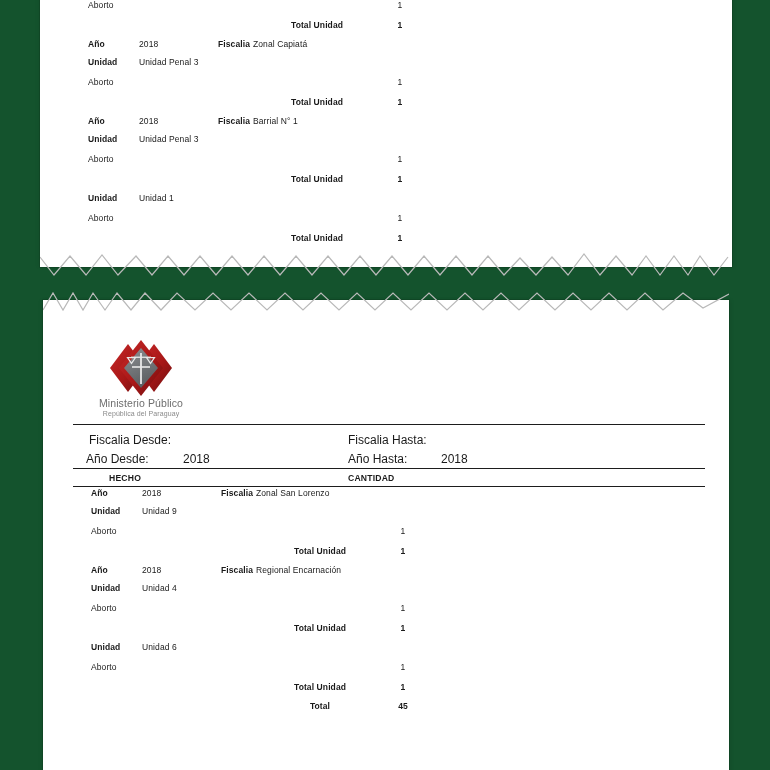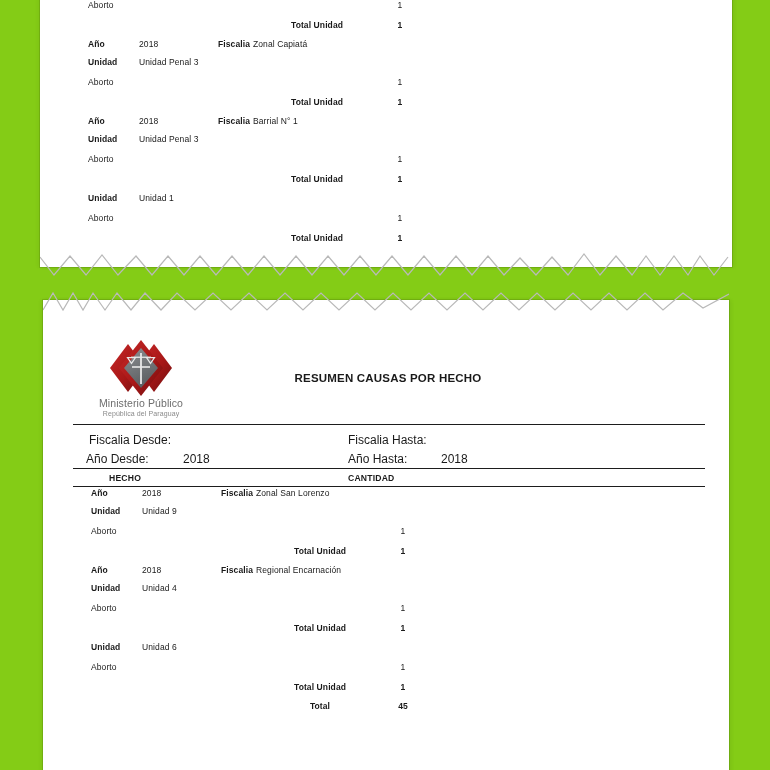--- a/index.html
+++ b/index.html
@@ -13,21 +13,21 @@
     position: relative;
     overflow: hidden;
     font-family: "Liberation Sans", sans-serif;
     color: #1a1a1a;
     -webkit-font-smoothing: antialiased;
   }
 
   .viewer {
     position: absolute;
     inset: 0;
-    background: #84cc16;
+    background: #14532d;
   }
 
   
   .page {
     position: absolute;
     background: #ffffff;
     box-shadow: 0 0 0 1px rgba(0,0,0,0.10), 2px 0 4px rgba(0,0,0,0.07), -2px 0 4px rgba(0,0,0,0.05);
   }
   .page-top {
     left: 40px;
@@ -259,21 +259,20 @@
 
           <path d="M21.5 17.6 L29.5 17.6 L25.5 23.4 Z" fill="none" stroke="#e8e8e8" stroke-width="1.2"></path>
 
           <path d="M40.5 17.6 L48.5 17.6 L44.5 23.4 Z" fill="none" stroke="#e8e8e8" stroke-width="1.2"></path>
         </svg>
       </div>
       <div class="logo-name">Ministerio Público</div>
       <div class="logo-sub">República del Paraguay</div>
     </div>
 
-    <div class="doc-title">RESUMEN CAUSAS POR HECHO</div>
 
 
     <div class="rule thick" style="top:124px;"></div>
 
     <div class="filter f-fd-lbl">Fiscalia Desde:</div>
     <div class="filter f-fh-lbl">Fiscalia Hasta:</div>
     <div class="filter f-ad-lbl">Año Desde:</div>
     <div class="filter f-ad-val">2018</div>
     <div class="filter f-ah-lbl">Año  Hasta:</div>
     <div class="filter f-ah-val">2018</div>

